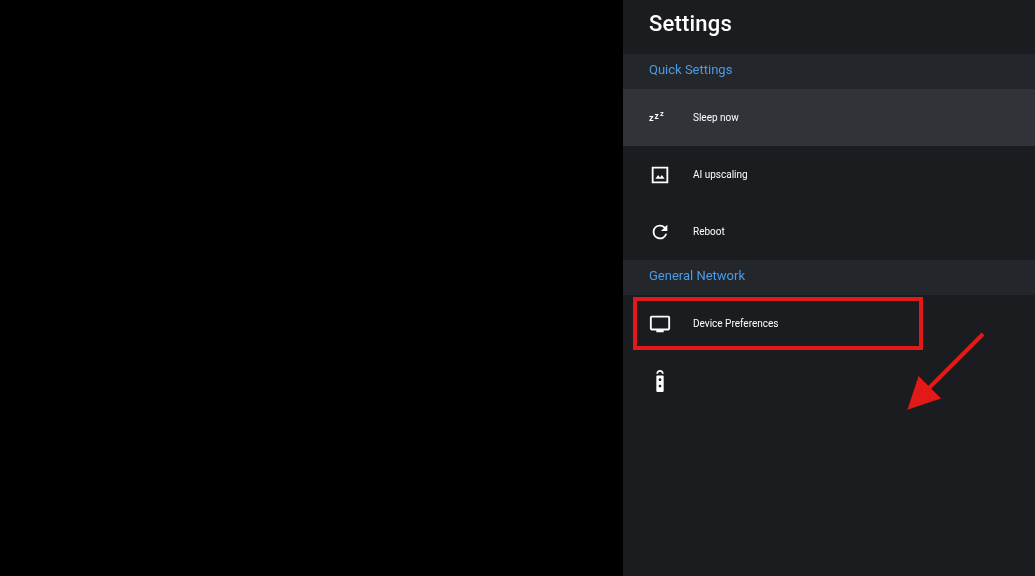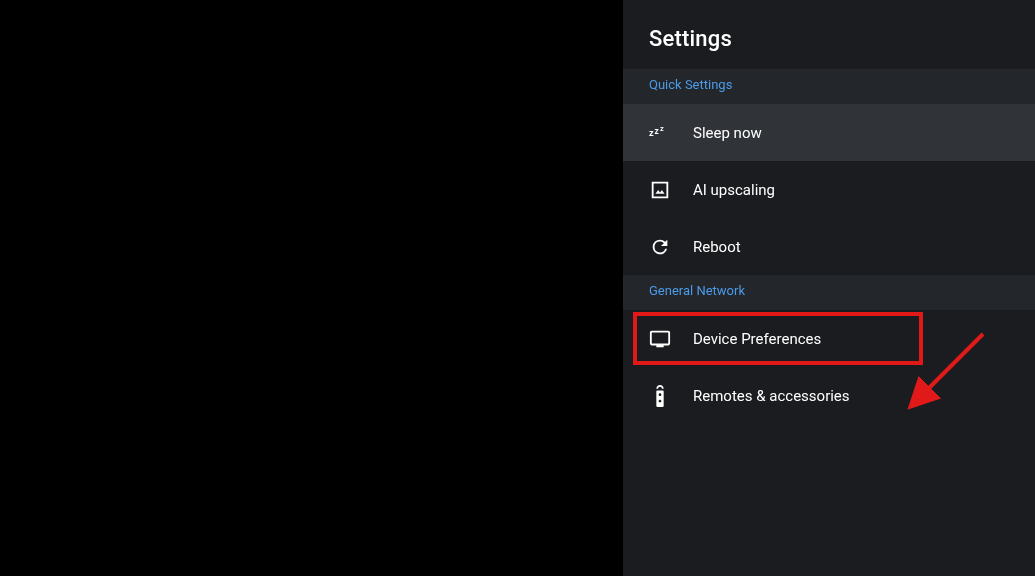--- a/index.html
+++ b/index.html
@@ -1,28 +1,28 @@
 <!DOCTYPE html>
 <html><head>
 <meta charset="utf-8">
 <style>
   * { box-sizing: border-box; margin: 0; padding: 0; }
   html, body { width: 1035px; height: 576px; overflow: hidden; font-family: Roboto, Arial, sans-serif; background: #000; }
   .screen { display: flex; width: 1035px; height: 576px; }
   .left-pane { width: 623px; height: 100%; background: #000; }
   .panel { width: 412px; height: 100%; background: #1a1c1f; color: #fff; position: relative; }
-  .panel-title { font-size: 22px; font-weight: 500; padding: 26px 26px 18px 26px; letter-spacing: 0.2px; }
+  .panel-title { font-size: 22px; font-weight: 500; padding: 11px 26px 18px 26px; letter-spacing: 0.2px; }
   .section-header { font-size: 13px; color: #4c9be8; padding: 8px 28px 12px 26px; background: #23262a; }
   .menu-item { display: flex; align-items: center; height: 57px; padding: 0 26px; gap: 22px; cursor: pointer; color: #fff; font-size: 15px; }
   .menu-item.selected { background: #303338; }
   .menu-item.highlighted { position: relative; }
   .highlight-box { position: absolute; left: 10px; right: 112px; top: 2px; bottom: 2px; border: 4px solid #e11919; pointer-events: none; }
   .item-icon { width: 22px; height: 22px; display: inline-flex; align-items: center; justify-content: center; flex-shrink: 0; color: #fff; }
   .item-icon svg { width: 22px; height: 22px; fill: currentColor; }
-  .item-label { color: #fff; font-size: 15px; white-space: nowrap; }
+  .item-label { color: #fff; font-size: 10px; white-space: nowrap; }
   .arrow { position: absolute; pointer-events: none; }
   .arrow svg { display: block; }
 </style>
 </head>
 <body>
 
 <div class="screen">
   <div class="left-pane"></div>
 
   <div class="panel">
@@ -72,21 +72,20 @@
       <span class="item-label">Device Preferences</span>
       <span class="highlight-box"></span>
     </div>
 
     <div class="menu-item">
       <span class="item-icon">
         <svg viewBox="0 0 24 24">
             <path d="M12 0C9.8 0 8 1.8 8 4h2c0-1.1.9-2 2-2s2 .9 2 2h2c0-2.2-1.8-4-4-4zm3 6H9c-.55 0-1 .45-1 1v16c0 .55.45 1 1 1h6c.55 0 1-.45 1-1V7c0-.55-.45-1-1-1zm-3 13c-.83 0-1.5-.67-1.5-1.5S11.17 16 12 16s1.5.67 1.5 1.5S12.83 19 12 19zm0-7c-.83 0-1.5-.67-1.5-1.5S11.17 9 12 9s1.5.67 1.5 1.5S12.83 12 12 12z"></path>
           </svg>
       </span>
-      <span class="item-label">Remotes &amp; accessories</span>
     </div>
 
 
     <div class="arrow" style="left:270px; top:324px;">
       <svg width="100" height="100" viewBox="0 0 100 100">
         <defs>
           <marker id="ah" markerWidth="8" markerHeight="8" refX="6" refY="4" orient="auto">
             <path d="M0,0 L8,4 L0,8 Z" fill="#e11919"></path>
           </marker>
         </defs>

